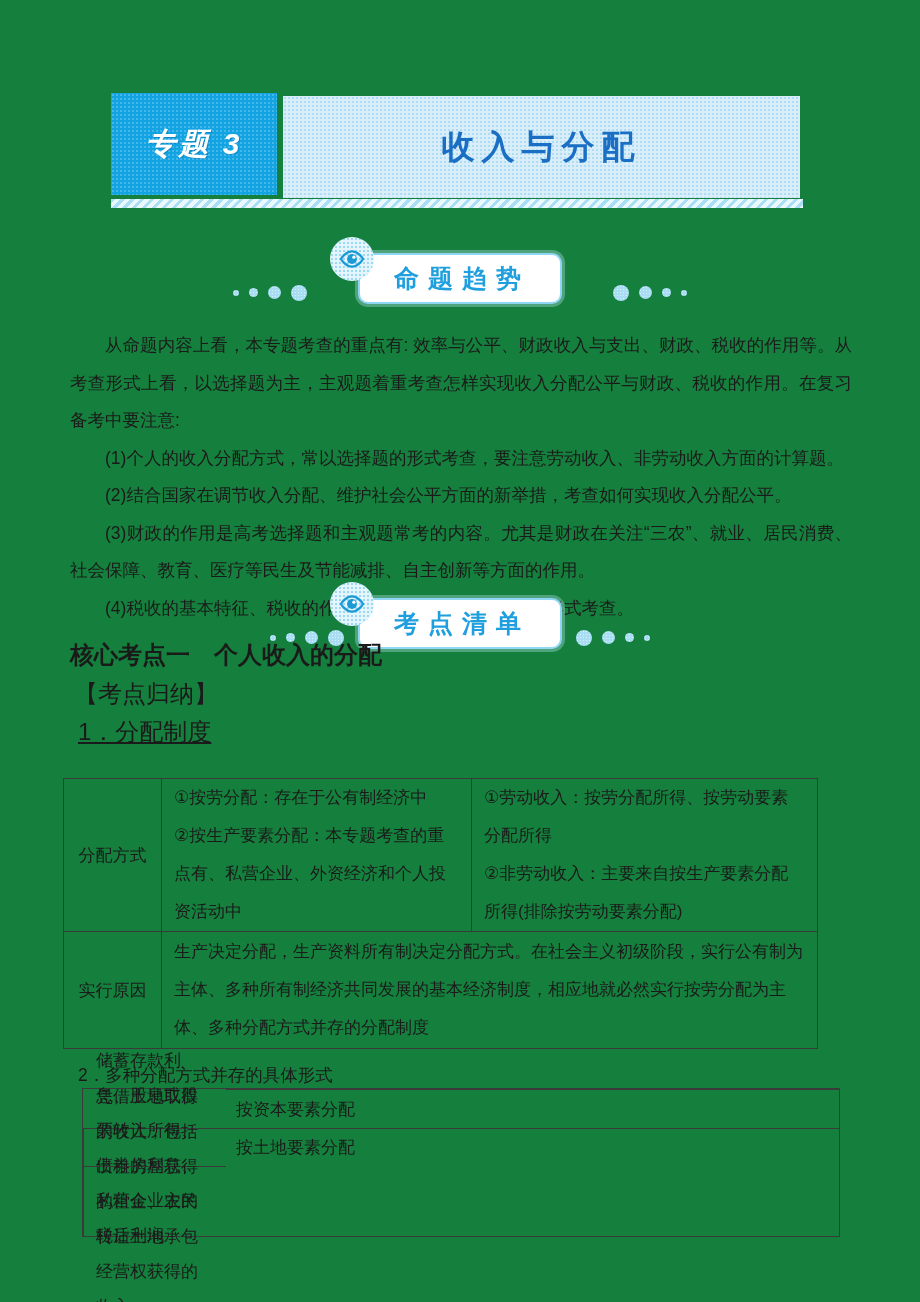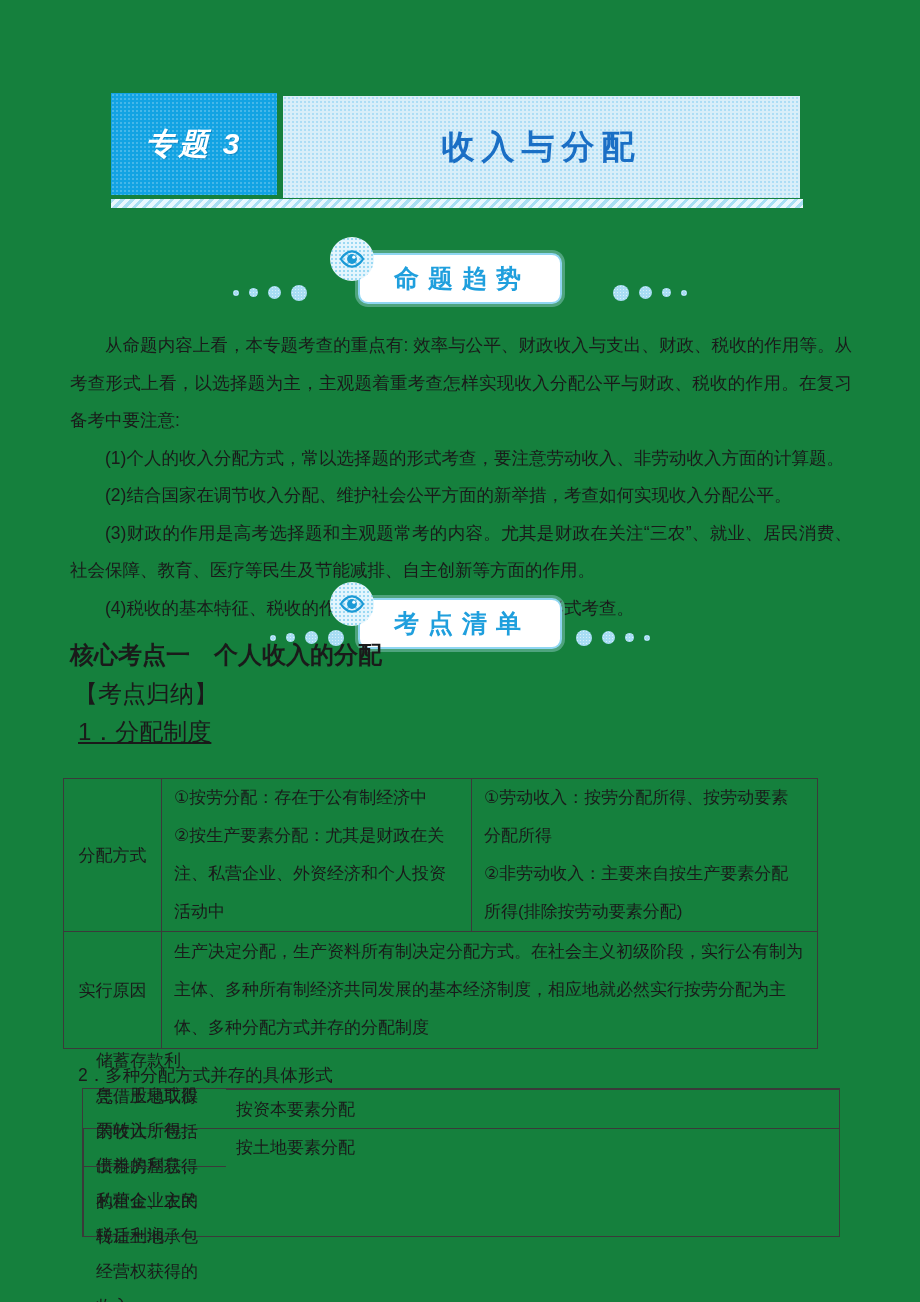--- a/index.html
+++ b/index.html
@@ -159,21 +159,21 @@
   <div class="sec">
     <div class="h1">核心考点一　个人收入的分配</div>
     <div class="h2">【考点归纳】</div>
     <div class="h3">1．分配制度</div>
   </div>
 
   <div class="t1">
     <div class="cell label-center">分配方式</div>
     <div class="cell bl content-cell">
       <div>①按劳分配：存在于公有制经济中</div>
-      <div>②按生产要素分配：尤其是财政在关注、私营企业、外资经济和个人投资活动中</div>
+      <div>②按生产要素分配：本专题考查的重点有、私营企业、外资经济和个人投资活动中</div>
     </div>
     <div class="cell bl content-cell">
       <div>①劳动收入：按劳分配所得、按劳动要素分配所得</div>
       <div>②非劳动收入：主要来自按生产要素分配所得(排除按劳动要素分配)</div>
     </div>
     <div class="cell bt label-center">实行原因</div>
     <div class="cell bt bl content-cell" style="grid-column: 2 / 4;">生产决定分配，生产资料所有制决定分配方式。在社会主义初级阶段，实行公有制为主体、多种所有制经济共同发展的基本经济制度，相应地就必然实行按劳分配为主体、多种分配方式并存的分配制度</div>
   </div>
 
   <div class="point2-title">2．多种分配方式并存的具体形式</div>

